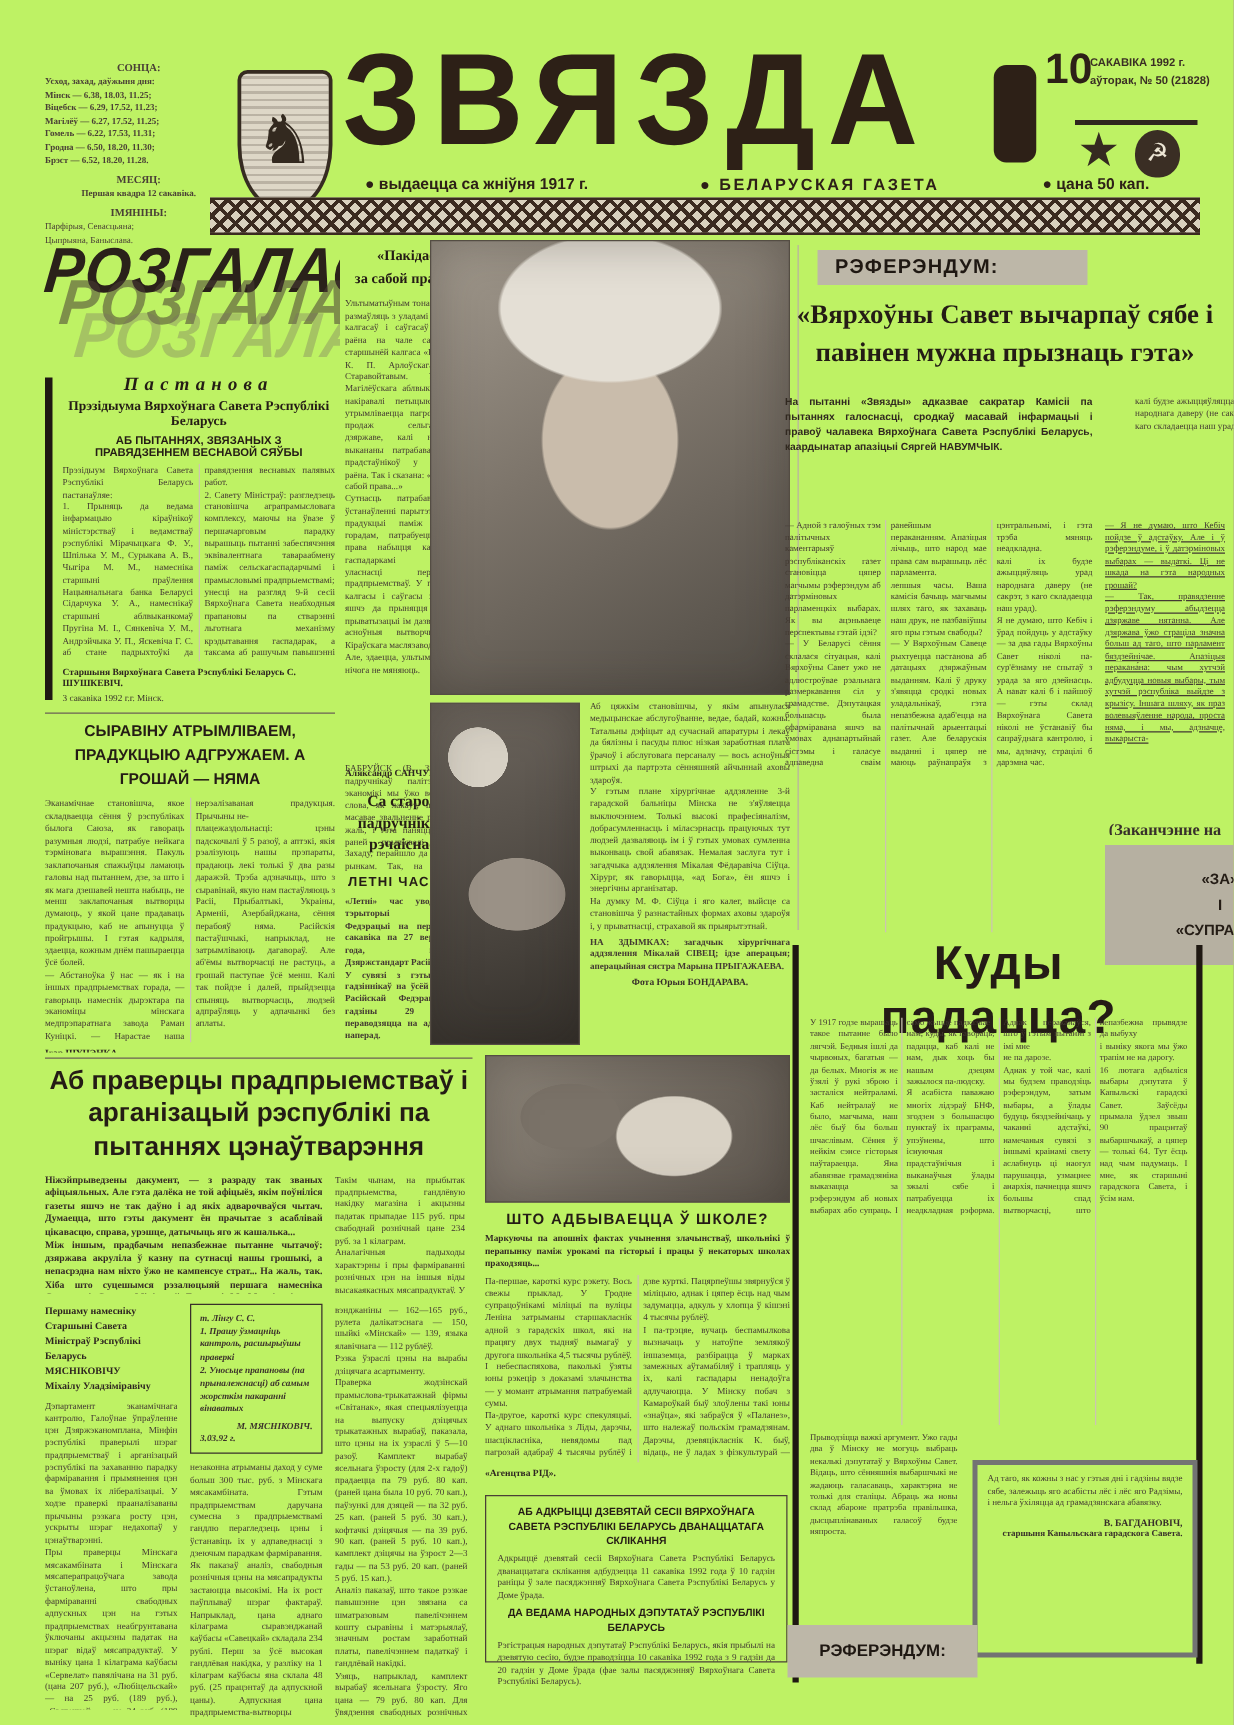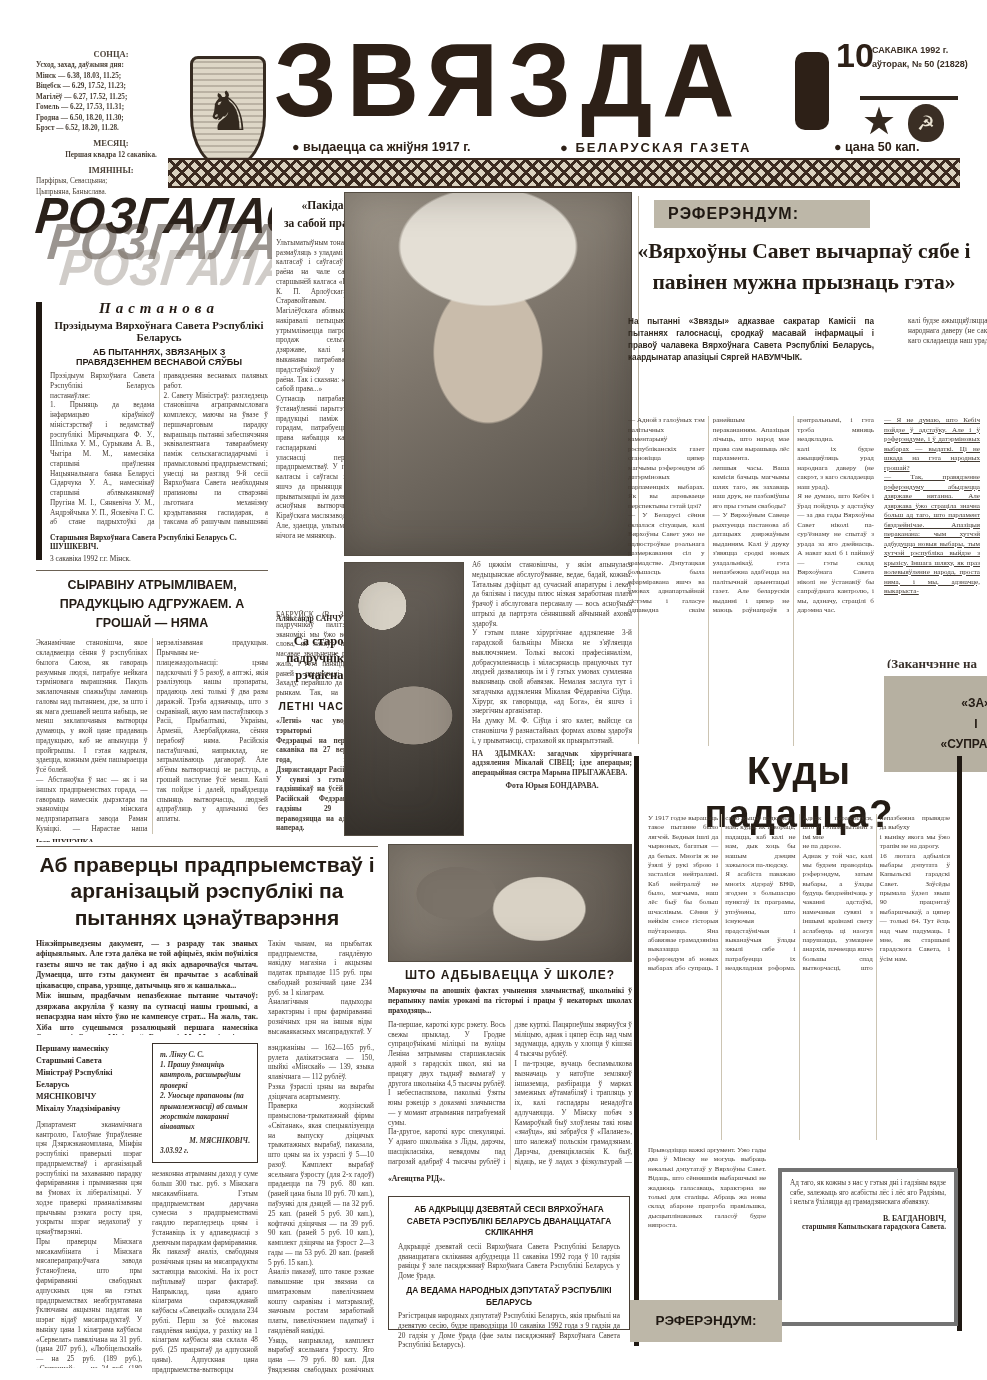--- a/index.html
+++ b/index.html
@@ -1,16 +1,16 @@
 <!DOCTYPE html>
 <html><head>
 <meta charset="utf-8">
 <style>
   html,body{margin:0;padding:0;background:#a49b8a;}
-  #page{position:relative;width:987px;height:1380px;margin:0 auto;background:#ffffff;overflow:hidden;
+  #page{position:relative;width:987px;height:1380px;margin:0 auto;background:#bef264;overflow:hidden;
         font-family:"Liberation Serif",serif;color:#38302a;}
   .abs{position:absolute;}
   .sans{font-family:"Liberation Sans",sans-serif;}
   .pre{white-space:pre-line;}
   .just{text-align:justify;}
   .ctr{text-align:center;}
   .b{font-weight:bold;}
   .body-text{font-size:7.3px;line-height:1.34;text-align:justify;color:#433a32;white-space:pre-line;}
   .cols2{column-count:2;column-gap:9px;column-rule:1px solid #ccc4b2;}
   .sig{font-size:7.6px;font-weight:bold;color:#2e2620;margin-top:4px;}

